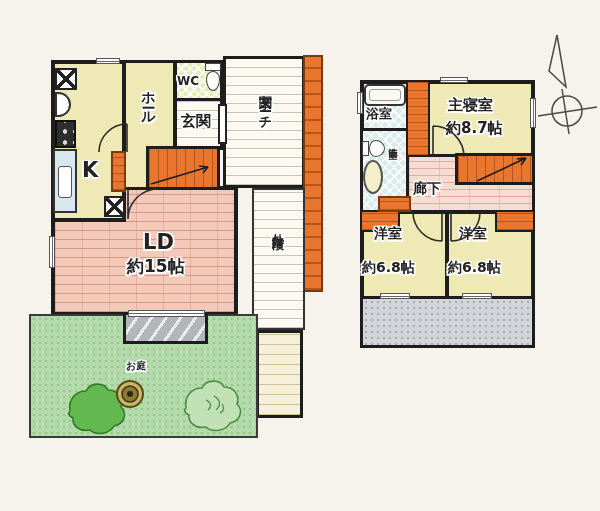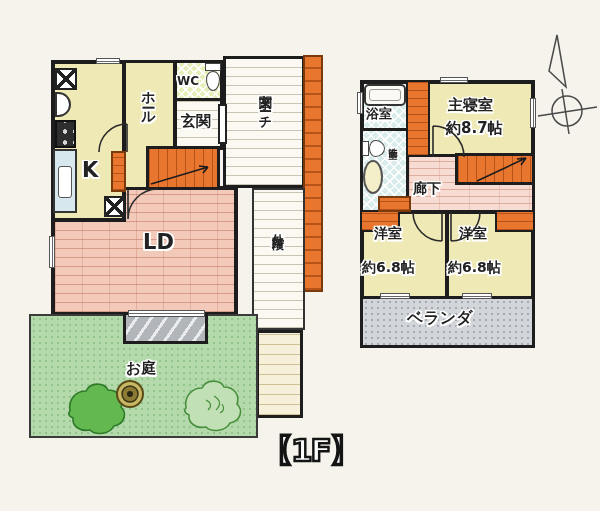--- a/index.html
+++ b/index.html
@@ -110,23 +110,23 @@
 
   <div class="win-h" style="left:96px;top:58px;width:24px;height:6px"></div>
   <div class="win-v" style="left:49px;top:236px;width:6px;height:32px"></div>
 
   <span class="lbl" style="left:82px;top:158px;font-size:21px">K</span>
   <span class="lbl vert" style="left:140px;top:82px;font-size:14px">ホール</span>
   <span class="lbl" style="left:177px;top:74px;font-size:12px">WC</span>
   <span class="lbl" style="left:181px;top:112px;font-size:15px">玄関</span>
   <span class="lbl vert" style="left:256px;top:84px;font-size:13px">玄関ポーチ</span>
   <span class="lbl" style="left:143px;top:230px;font-size:21px">LD</span>
+  <span class="lbl" style="left:127px;top:255px;font-size:17px">約15帖</span>
   <span class="lbl vert" style="left:269px;top:224px;font-size:12px">外階段</span>
-  <span class="lbl" style="left:126px;top:359px;font-size:15px">お庭</span>
-  <span class="floorbadge" style="left:262px;top:430px">【1F】</span>
+  <span class="lbl" style="left:126px;top:359px;font-size:10px">お庭</span>
 
   <div class="room thick tile" style="left:360px;top:80px;width:50px;height:52px"></div>
   <div class="room tile" style="left:360px;top:128px;width:50px;height:86px"></div>
   <div class="room thick yellow" style="left:406px;top:80px;width:129px;height:78px"></div>
   <div class="room corridorfloor" style="left:406px;top:154px;width:129px;height:60px"></div>
   <div class="room orangev" style="left:455px;top:153px;width:80px;height:32px"></div>
   <div class="room thick yellow" style="left:360px;top:210px;width:89px;height:90px"></div>
   <div class="room thick yellow" style="left:445px;top:210px;width:90px;height:90px"></div>
   <div class="room veranda" style="left:360px;top:296px;width:175px;height:52px"></div>
 
@@ -152,21 +152,20 @@
 
   <span class="lbl" style="left:366px;top:105px;font-size:13px">浴室</span>
   <span class="lbl vert" style="left:386px;top:141px;font-size:9px;letter-spacing:1px">洗面室</span>
   <span class="lbl" style="left:448px;top:96px;font-size:15px">主寝室</span>
   <span class="lbl" style="left:446px;top:119px;font-size:15px">約8.7帖</span>
   <span class="lbl" style="left:413px;top:180px;font-size:14px">廊下</span>
   <span class="lbl" style="left:374px;top:225px;font-size:14px">洋室</span>
   <span class="lbl" style="left:362px;top:259px;font-size:14px">約6.8帖</span>
   <span class="lbl" style="left:459px;top:225px;font-size:14px">洋室</span>
   <span class="lbl" style="left:448px;top:259px;font-size:14px">約6.8帖</span>
-  <span class="lbl" style="left:407px;top:308px;font-size:16px">ベランダ</span>
 
   <svg class="overlay" width="600" height="511" viewBox="0 0 600 511">
 
     <g stroke="#2a2a2a" stroke-width="1.6" fill="none">
       <path d="M 99,152 A 28 28 0 0 1 127,124 M 127,124 L 127,152"></path>
       <path d="M 128,219 A 30 30 0 0 1 158,189 M 128,189 L 128,219"></path>
       <path d="M 433,126 A 31 31 0 0 1 464,157 M 433,126 L 433,157"></path>
       <path d="M 413,212 A 29 29 0 0 0 442,241 M 442,212 L 442,241"></path>
       <path d="M 451,241 A 29 29 0 0 0 480,212 M 451,212 L 451,241"></path>
     </g>

